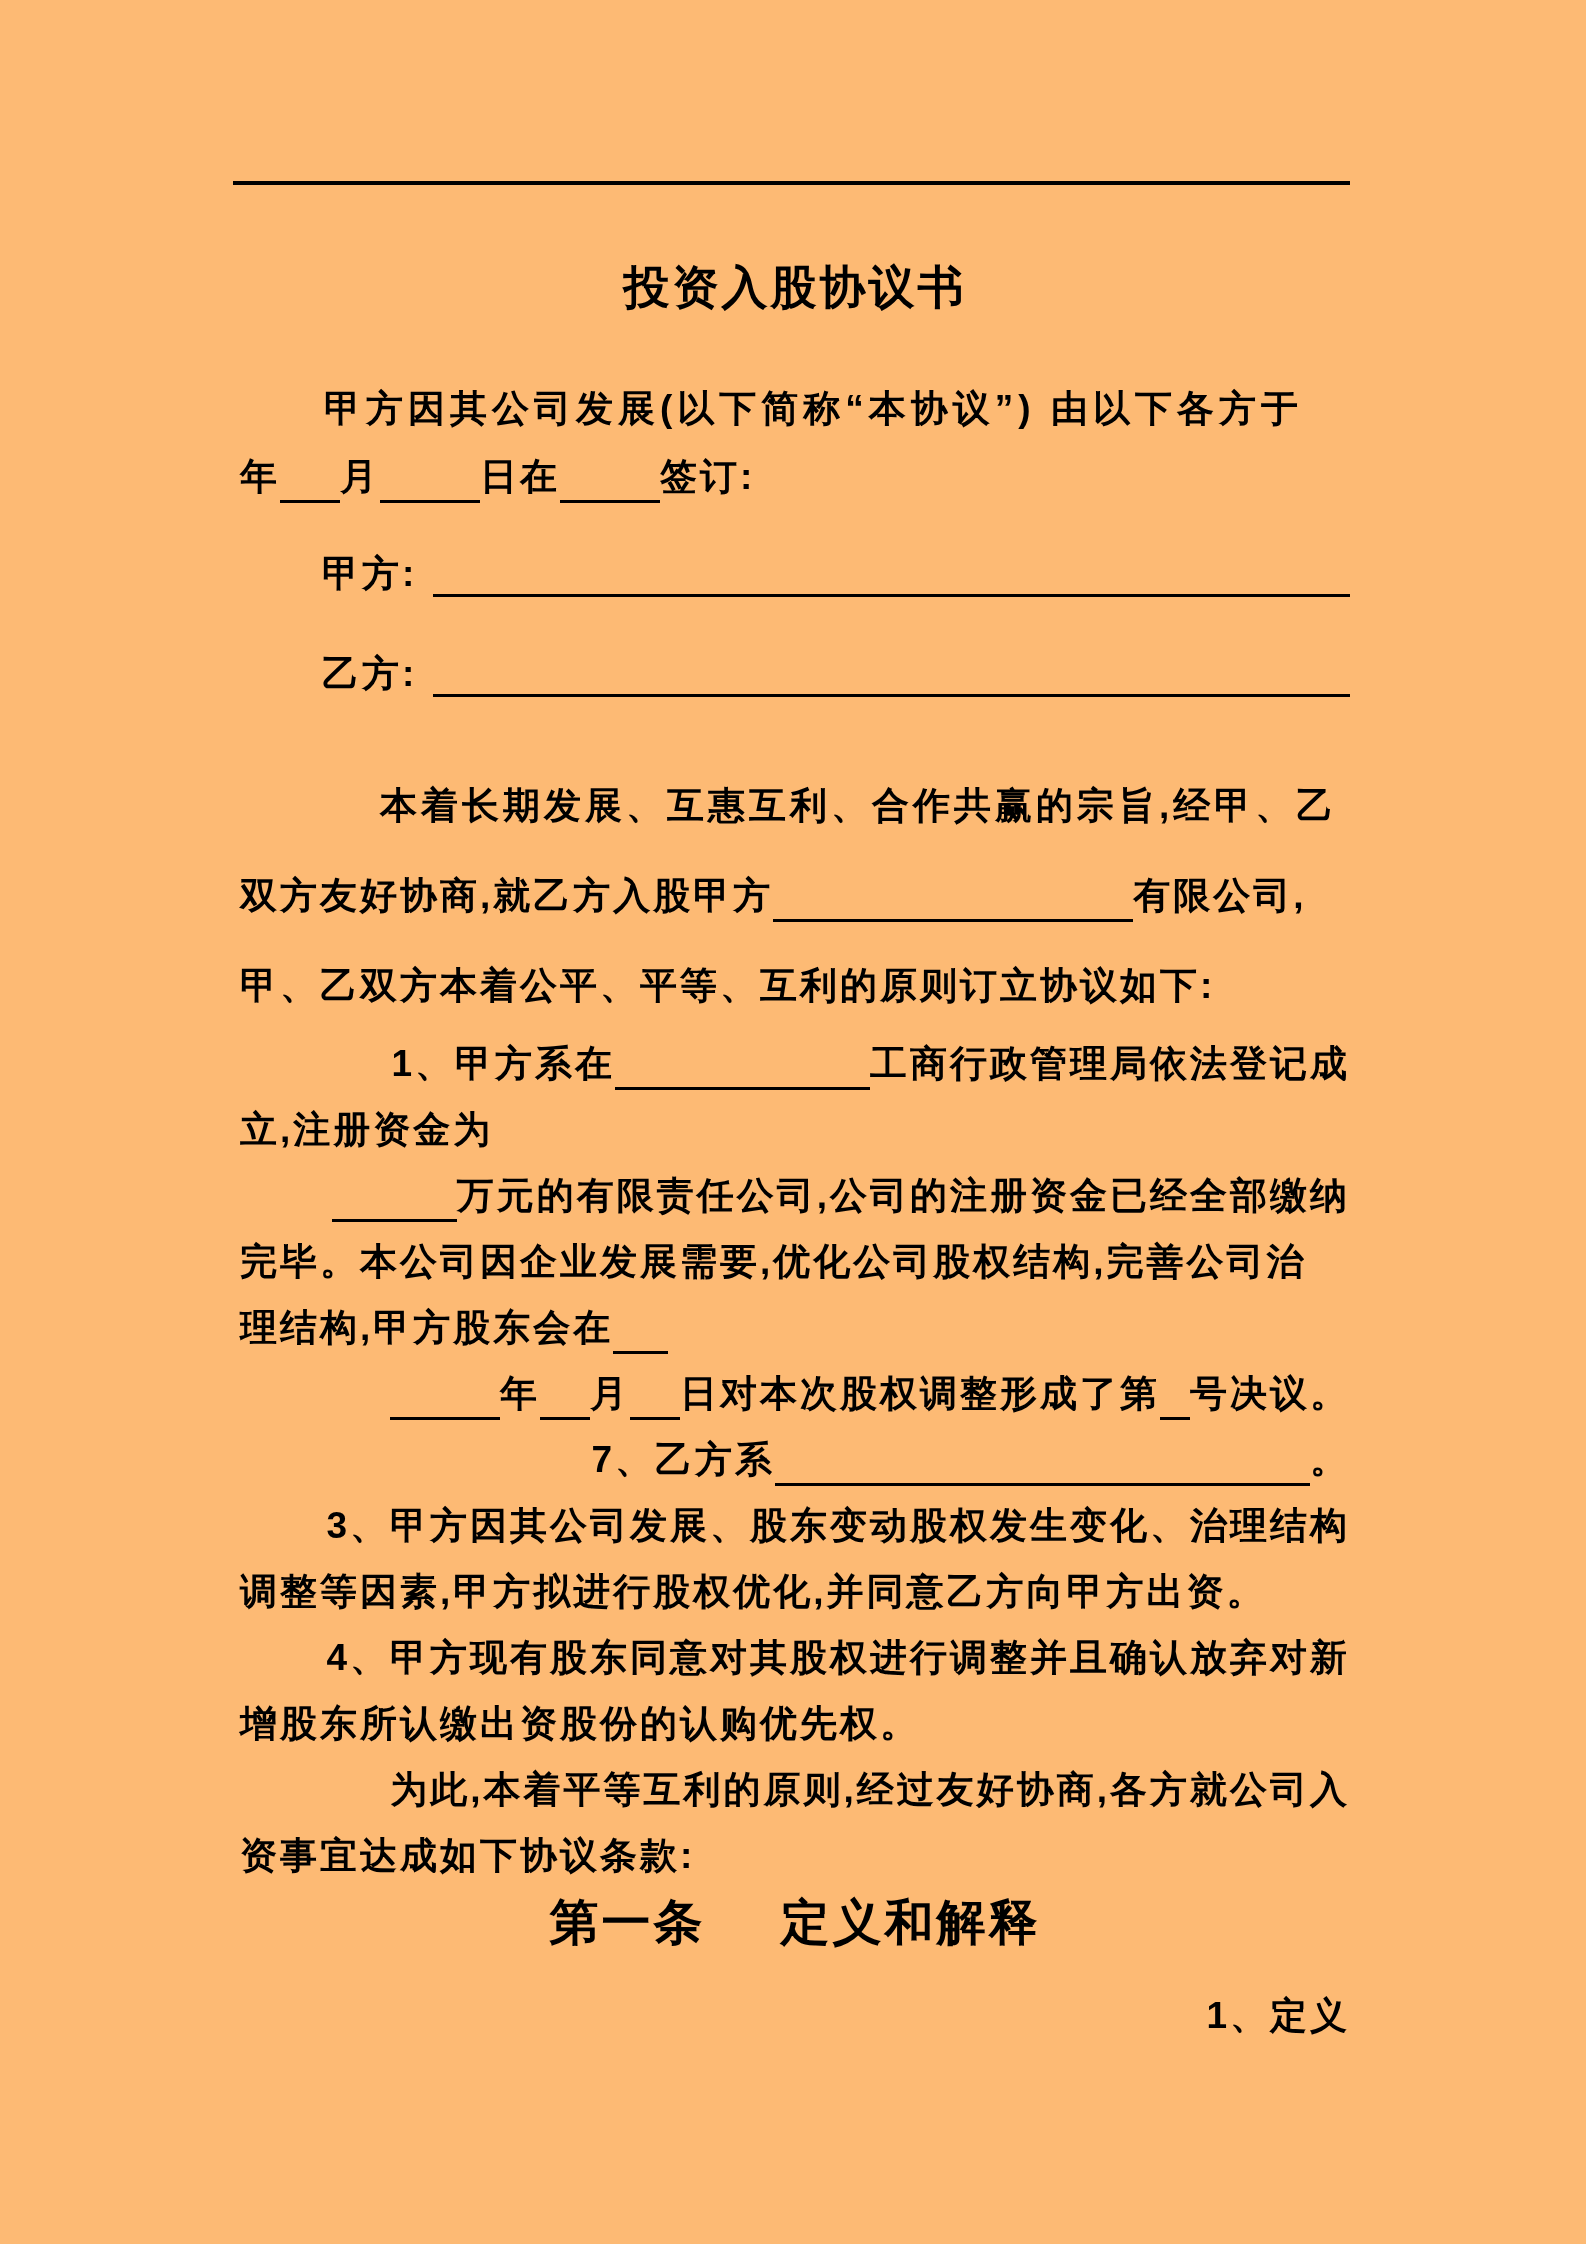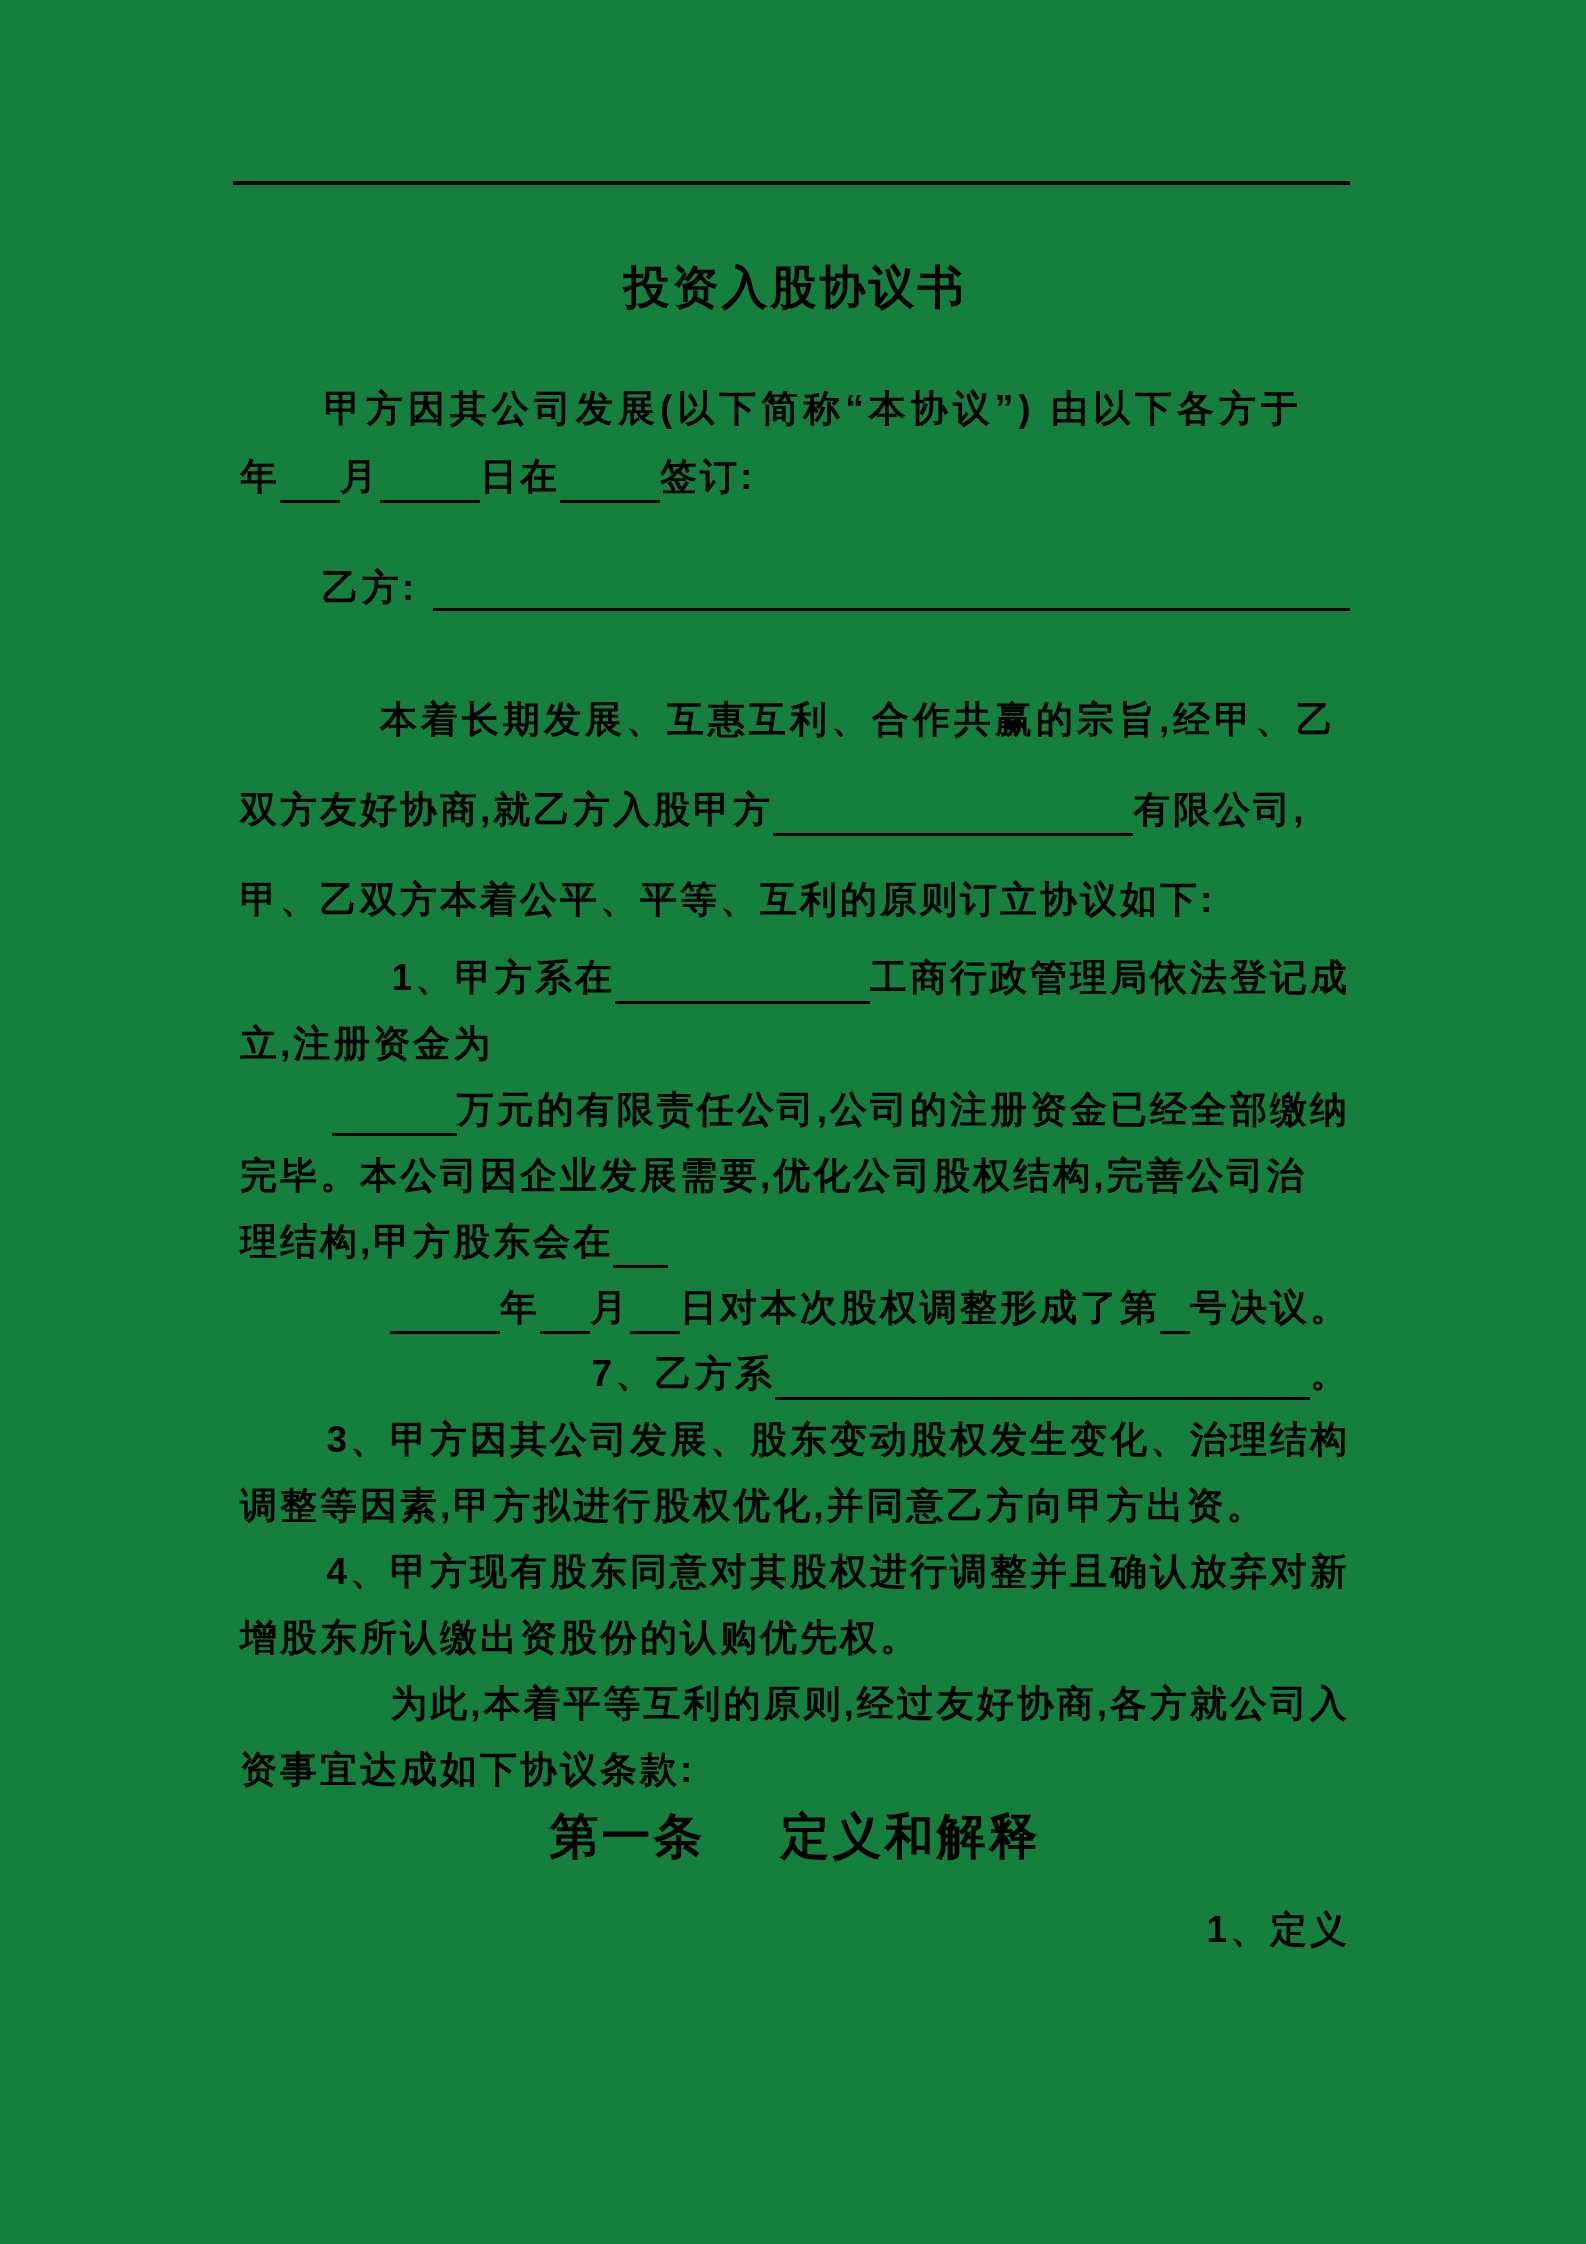--- a/index.html
+++ b/index.html
@@ -2,21 +2,21 @@
 <html><head>
 <meta charset="utf-8">
 <style>
   html, body { margin: 0; padding: 0; background: #ffffff; }
   .page {
     position: relative;
     width: 1586px;
     height: 2244px;
     box-sizing: border-box;
     padding: 0 236px 0 240px;
-    background: #15803d;
+    background: #fdba74;
     color: #000000;
     font-family: "Liberation Sans", "DejaVu Sans", sans-serif;
     font-weight: 700;
     font-size: 37px;
     letter-spacing: 3px;
     overflow: hidden;
   }
   p { margin: 0; }
   .rule {
     height: 0;
@@ -80,20 +80,24 @@
 
   <h1 class="title">投资入股协议书</h1>
 
   <div class="p1">
     <p class="l1">甲方因其公司发展(以下简称“本协议”) 由以下各方于</p>
     <p class="l2">
       <span>年</span><span class="blank w60"></span><span>月</span><span class="blank w100"></span><span>日在</span><span class="blank w100"></span><span>签订:</span>
     </p>
   </div>
 
+  <div class="party party-a">
+    <span>甲方:</span>
+    <span class="party-fill"></span>
+  </div>
 
   <div class="party party-b">
     <span>乙方:</span>
     <span class="party-fill"></span>
   </div>
 
   <div class="p2">
     <p class="l1">本着长期发展、互惠互利、合作共赢的宗旨,经甲、乙</p>
     <p>
       <span>双方友好协商,就乙方入股甲方</span><span class="blank w360"></span><span>有限公司,</span>

